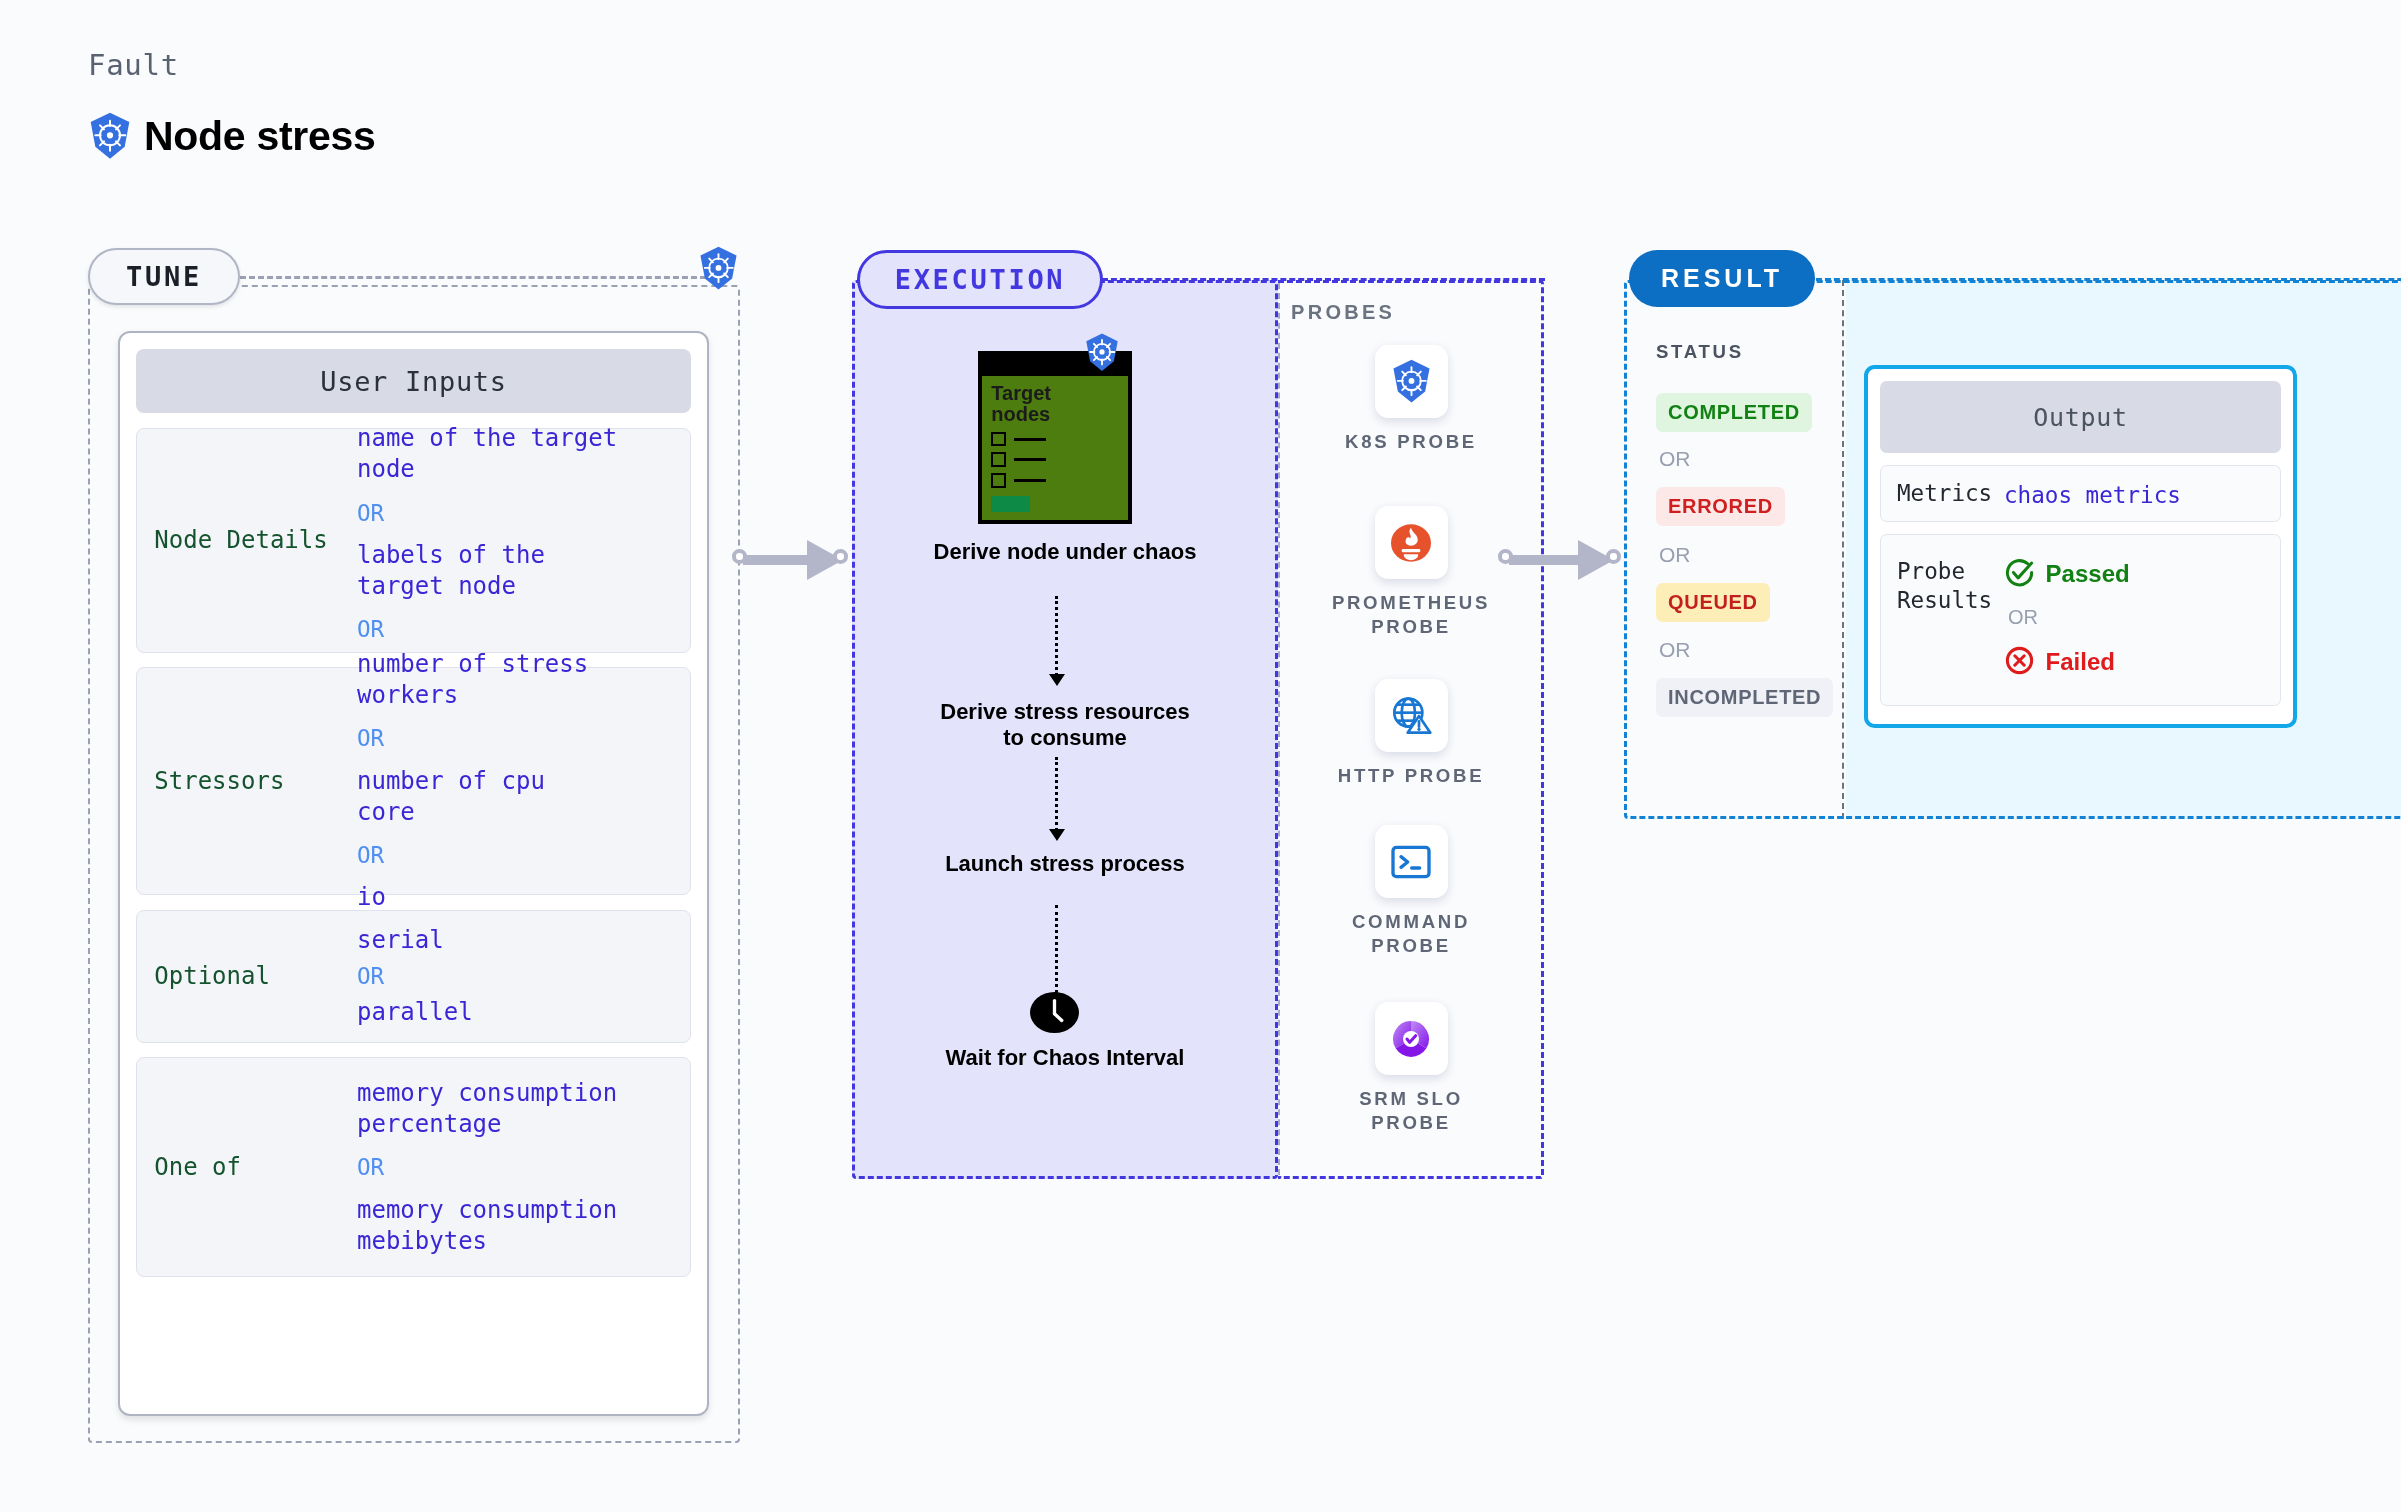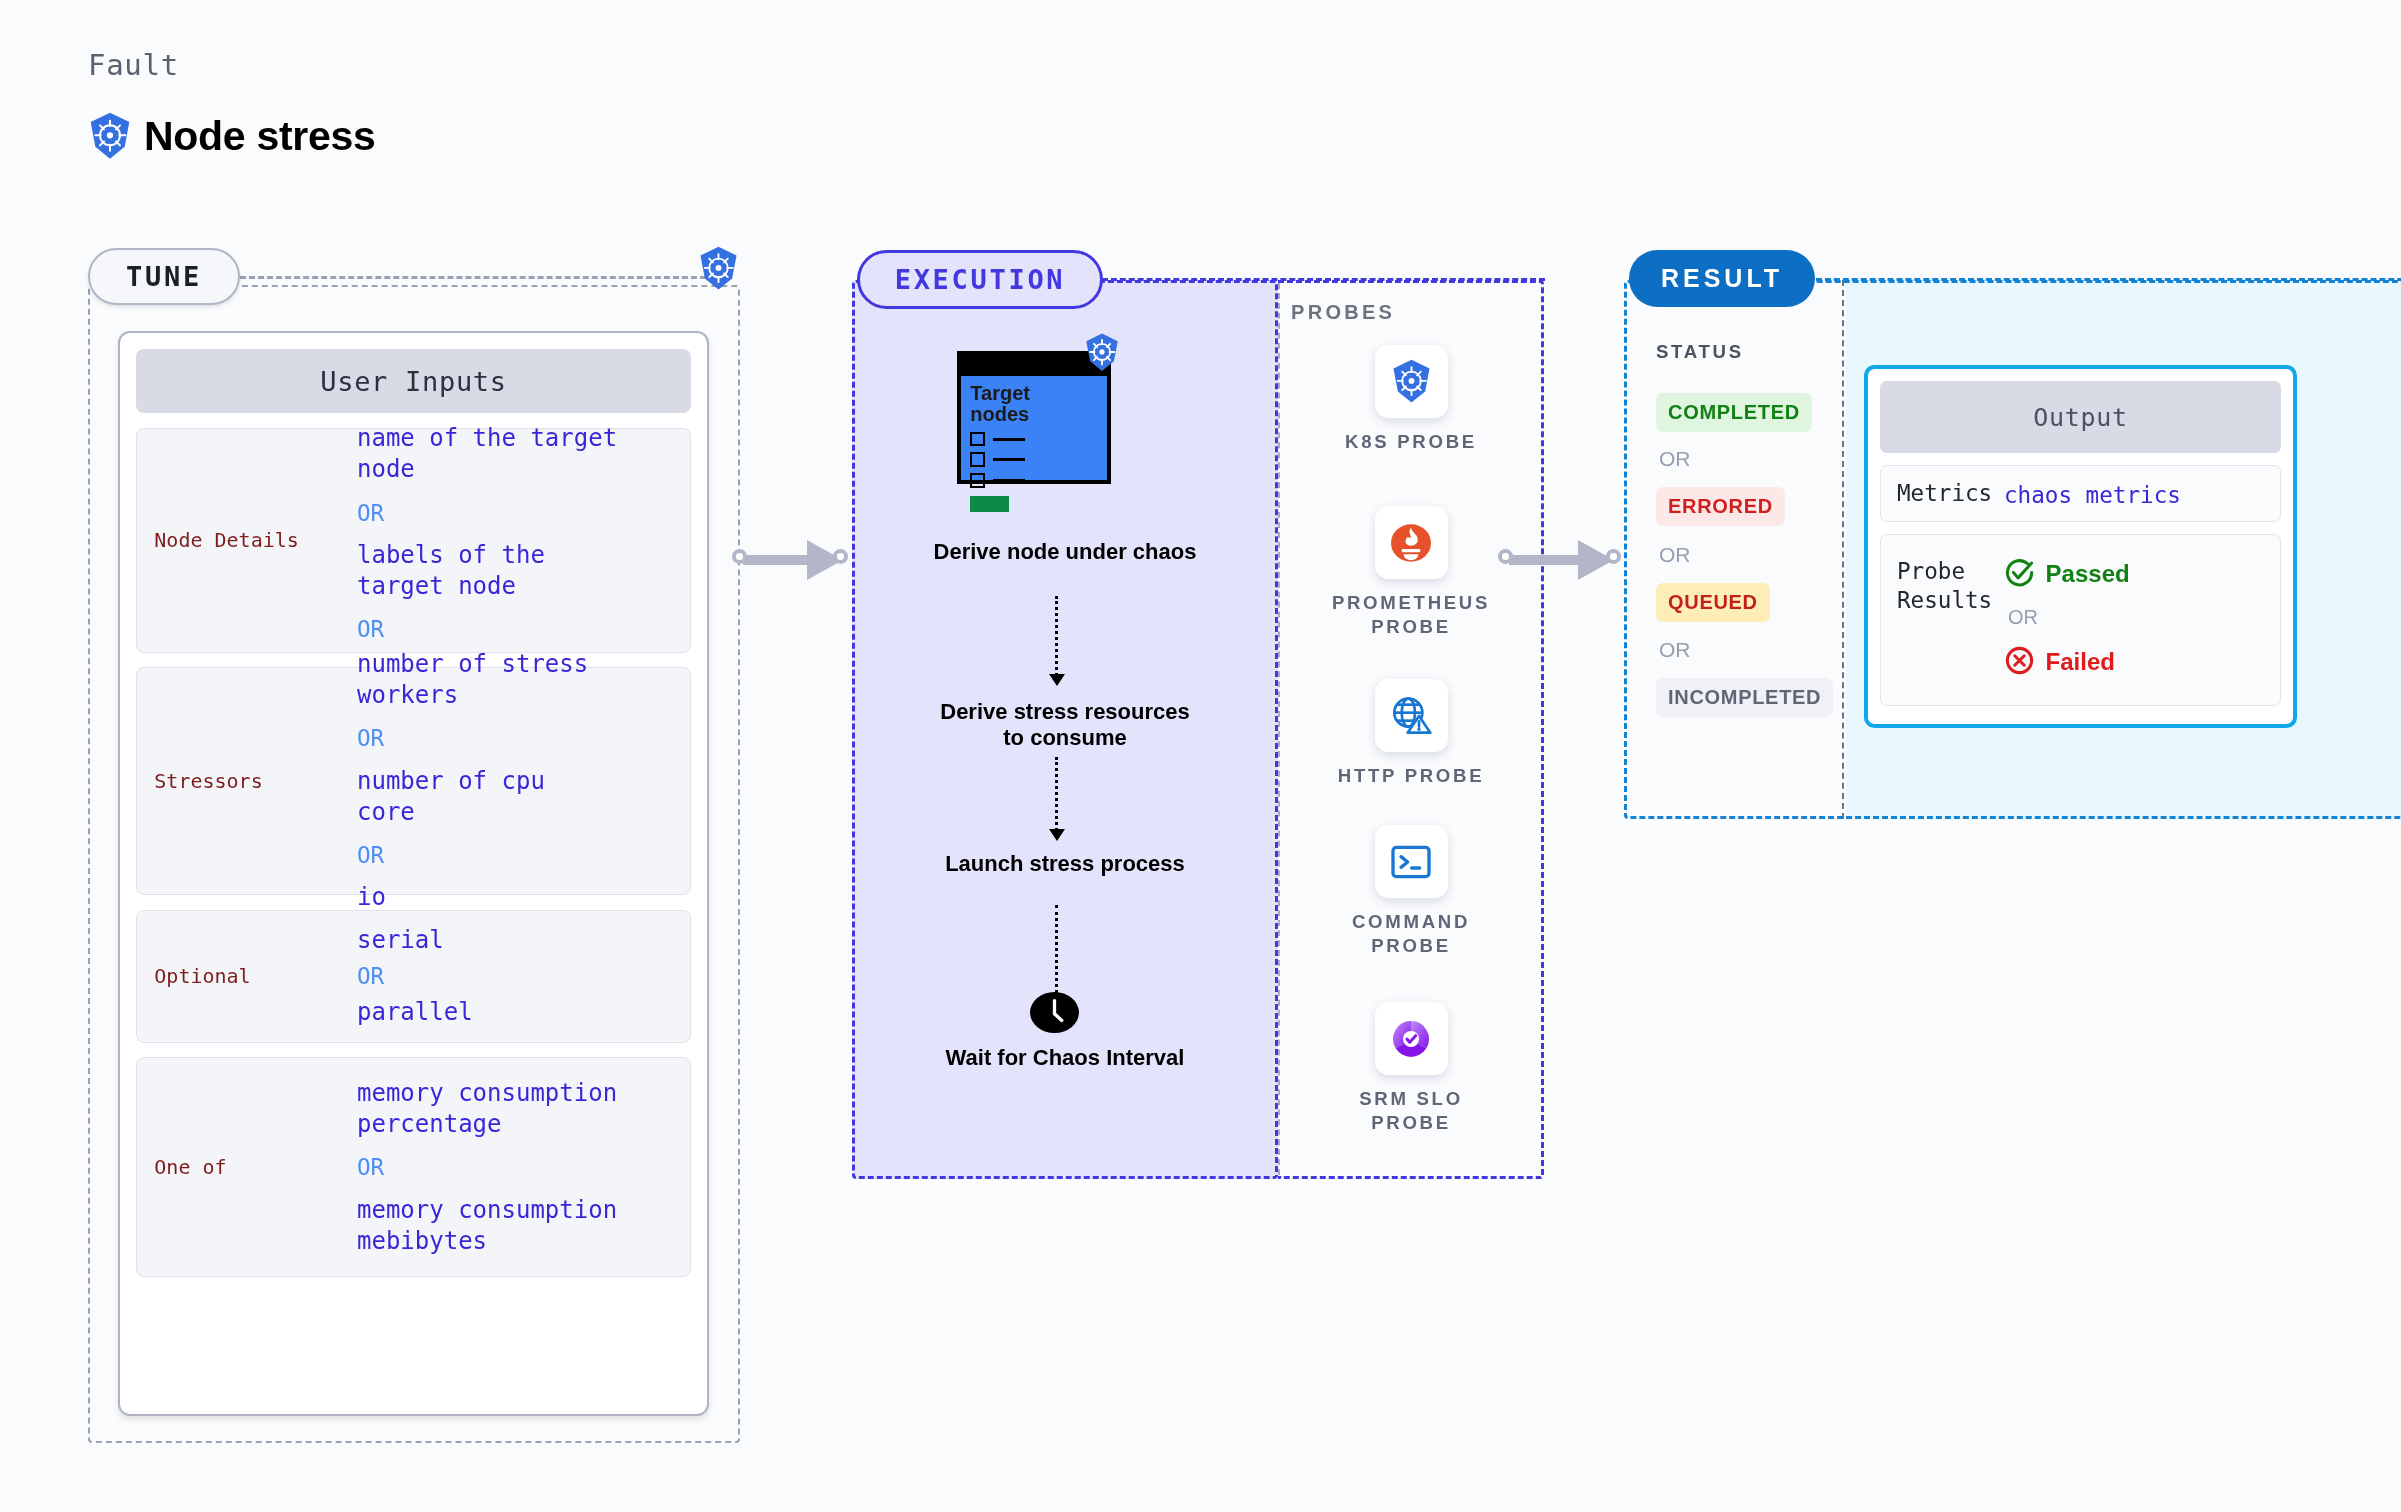--- a/index.html
+++ b/index.html
@@ -63,21 +63,21 @@
   .input-group{
     margin:14.6px 16px 0 16px;
     background:#f4f5f9;border:1.3px solid #dfe2ec;border-radius:8px;
     box-sizing:border-box;
     display:flex;align-items:center;
     padding:17.3px 0;
   }
   .ig-label{
     width:220px;flex:none;padding-left:17.3px;box-sizing:border-box;
     font-family:"DejaVu Sans Mono","Liberation Mono",monospace;
-    font-size:20px;color:#7f1d1d;
+    font-size:24px;color:#14532d;
   }
   .ig-values{flex:1;padding-right:5.3px;}
   .val{
     font-family:"DejaVu Sans Mono","Liberation Mono",monospace;
     font-size:24px;color:#3b26d6;line-height:1.28;
     white-space:pre-line;
   }
   .orx{
     font-family:"DejaVu Sans Mono","Liberation Mono",monospace;
     font-size:22.6px;color:#4f8ff0;margin:14.6px 0;
@@ -135,22 +135,22 @@
     position:absolute;left:1278px;top:283px;width:0;height:892px;
     border-left:2px dashed #a7a9c8;
   }
   #probes-title{
     position:absolute;left:1291px;top:301px;
     font-size:20px;color:#6b7280;letter-spacing:3.3px;font-weight:bold;
   }
 
   
   #target-card{
-    position:absolute;left:957px;top:351px;width:154px;height:133px;
-    background:#3b82f6;border:4px solid #000;box-sizing:border-box;
+    position:absolute;left:978px;top:351px;width:154px;height:173px;
+    background:#4d7c0f;border:4px solid #000;box-sizing:border-box;
   }
   #target-card .tc-bar{height:21px;background:#000;}
   #target-card .tc-title{
     margin:6.7px 0 0 9.3px;font-size:20px;font-weight:bold;color:#1b1b1b;
     line-height:1.08;
   }
   .tc-row{display:flex;align-items:center;gap:8px;margin:6px 0 0 9.3px;}
   .tc-box{width:14.6px;height:14.6px;border:2.7px solid #000;box-sizing:border-box;}
   .tc-line{width:32px;height:2.7px;background:#000;}
   .tc-green{width:39px;height:16px;background:#0d8a45;margin:8px 0 0 9.3px;}

